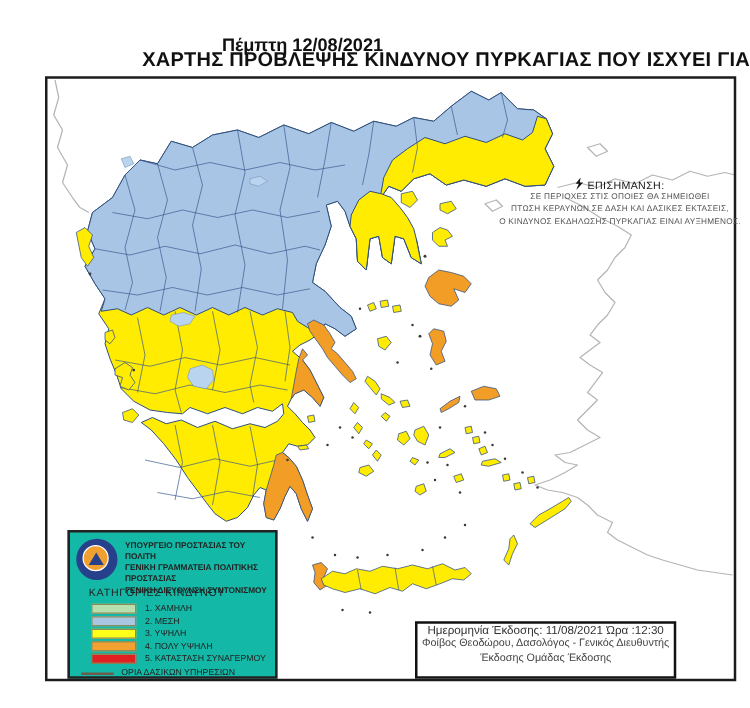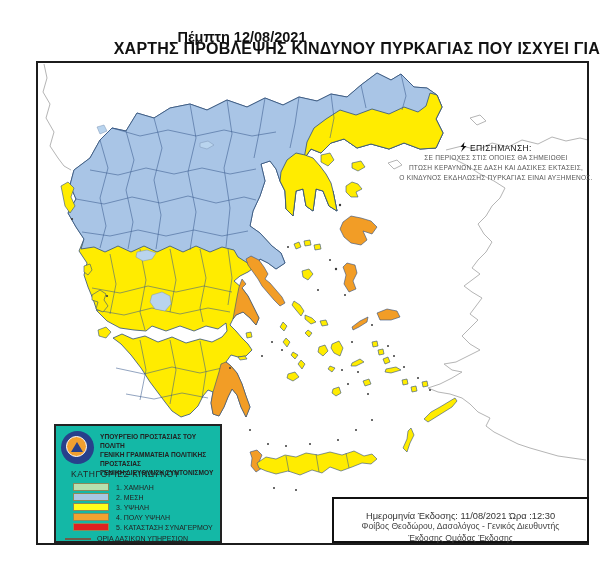--- a/index.html
+++ b/index.html
@@ -24,22 +24,22 @@
   .logo-tri{width:0;height:0;border-left:6px solid transparent;border-right:6px solid transparent;border-bottom:10px solid #27408b;}
   .org{left:44px;top:7px;width:118px;font-size:6.6px;font-weight:bold;color:#222;line-height:1.35;}
   .cat-title{left:15px;top:43px;font-size:8.5px;color:#222;letter-spacing:.6px;}
   .lrows{left:17px;top:56px;}
   .lrow{display:flex;align-items:center;height:10px;}
   .swatch{width:36px;height:8px;border:1px solid #8a8a5a;box-sizing:border-box;margin-right:7px;}
   .llabel{font-size:7px;color:#222;white-space:nowrap;}
   .bnote{left:9px;top:109px;display:flex;align-items:center;}
   .bnote-line{width:26px;height:2px;background:#6f5b4a;margin-right:6px;}
   .bnote-text{font-size:7px;color:#222;}
-  .info{left:332px;top:497px;width:257px;height:46px;background:#fff;border:2px solid #111;box-sizing:border-box;
-        text-align:center;padding-top:12px;}
+  .info{left:332px;top:497px;width:209px;height:46px;background:#fff;border:2px solid #111;box-sizing:border-box;
+        text-align:center;padding-top:0;}
   .info1{font-size:9.3px;color:#333;}
   .info23{font-size:8.6px;color:#444;line-height:1.35;}
 </style>
 </head>
 <body>
 
 <div class="page">
 
   <div class="abs title1">ΧΑΡΤΗΣ ΠΡΟΒΛΕΨΗΣ ΚΙΝΔΥΝΟΥ ΠΥΡΚΑΓΙΑΣ ΠΟΥ ΙΣΧΥΕΙ ΓΙΑ</div>
   <div class="abs title2">Πέμπτη 12/08/2021</div>

